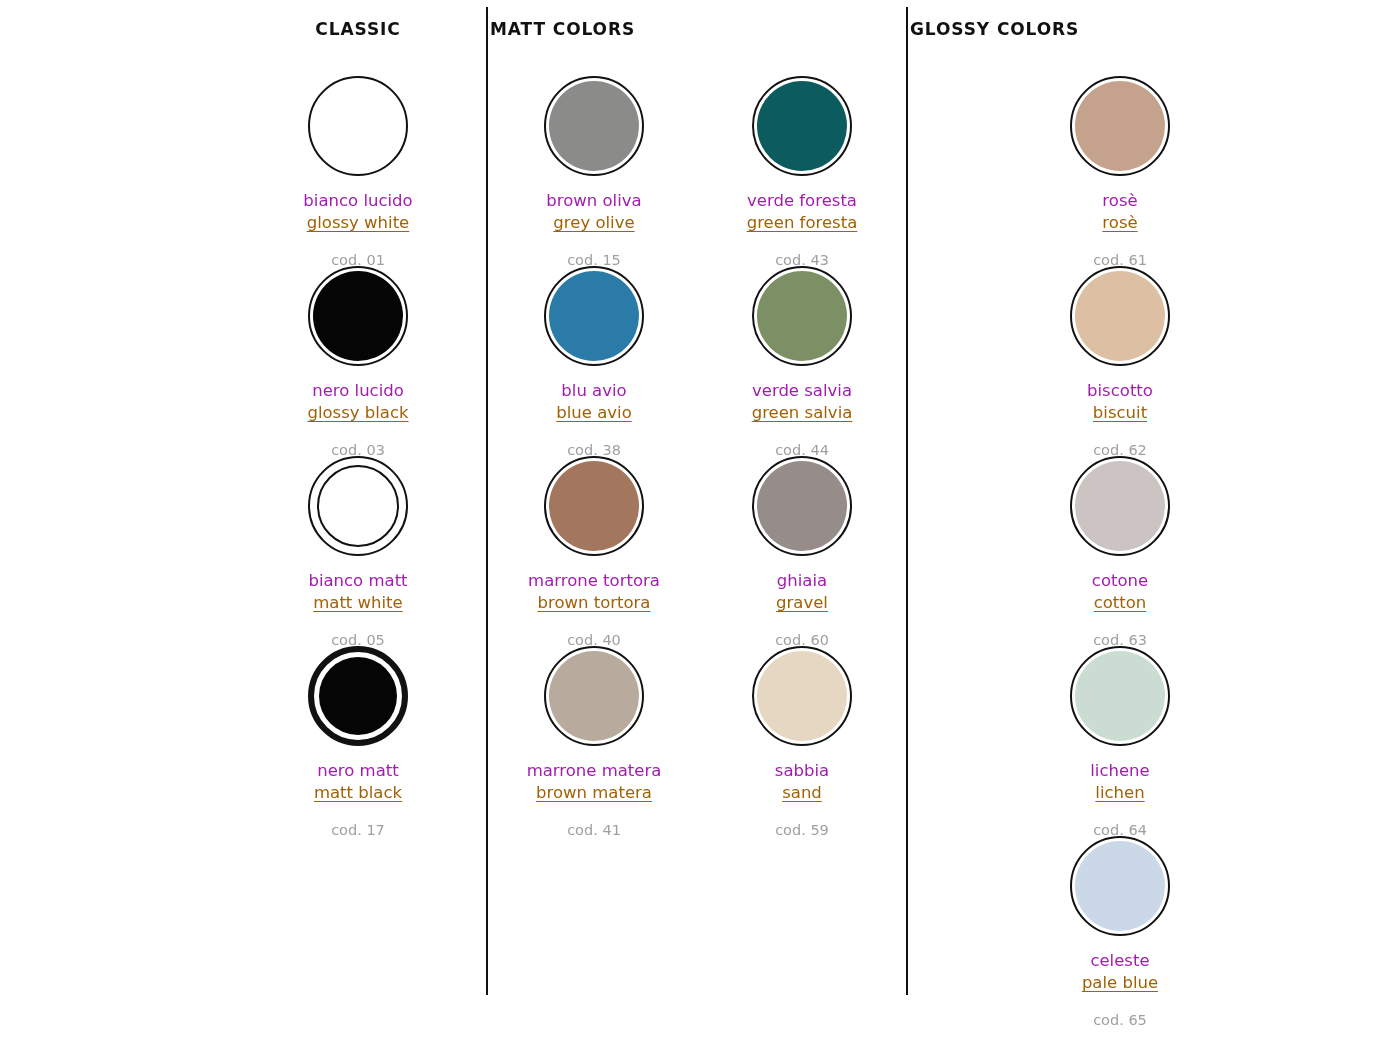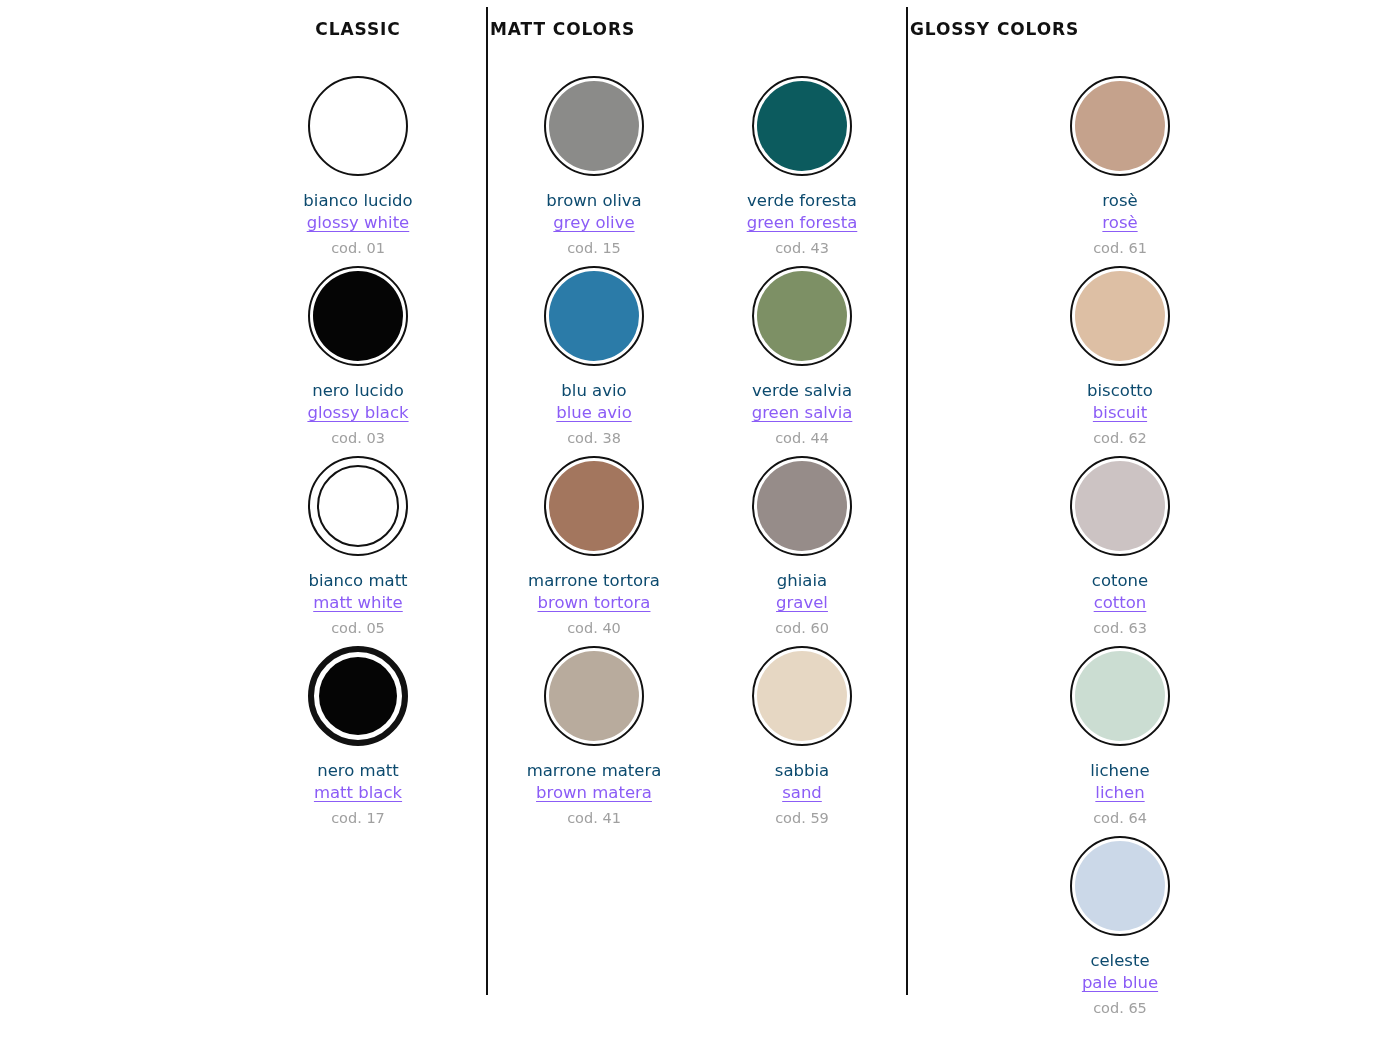--- a/index.html
+++ b/index.html
@@ -125,32 +125,32 @@
   }
 
   
   .labels {
     margin-top: 14px;
     text-align: center;
     line-height: 1.36;
   }
   .name-it {
     font-size: 16.5px;
-    color: #0c4a6e;
+    color: #a21caf;
     white-space: nowrap;
   }
   .name-en {
     font-size: 16.5px;
-    color: #8b5cf6;
+    color: #a16207;
     text-decoration: underline;
     text-underline-offset: 2.5px;
     white-space: nowrap;
   }
   .code {
-    margin-top: 4px;
+    margin-top: 16px;
     font-size: 14.5px;
     color: #a0a0a0;
     white-space: nowrap;
   }
 </style>
 </head>
 <body>
 
 <div id="chart">
 

